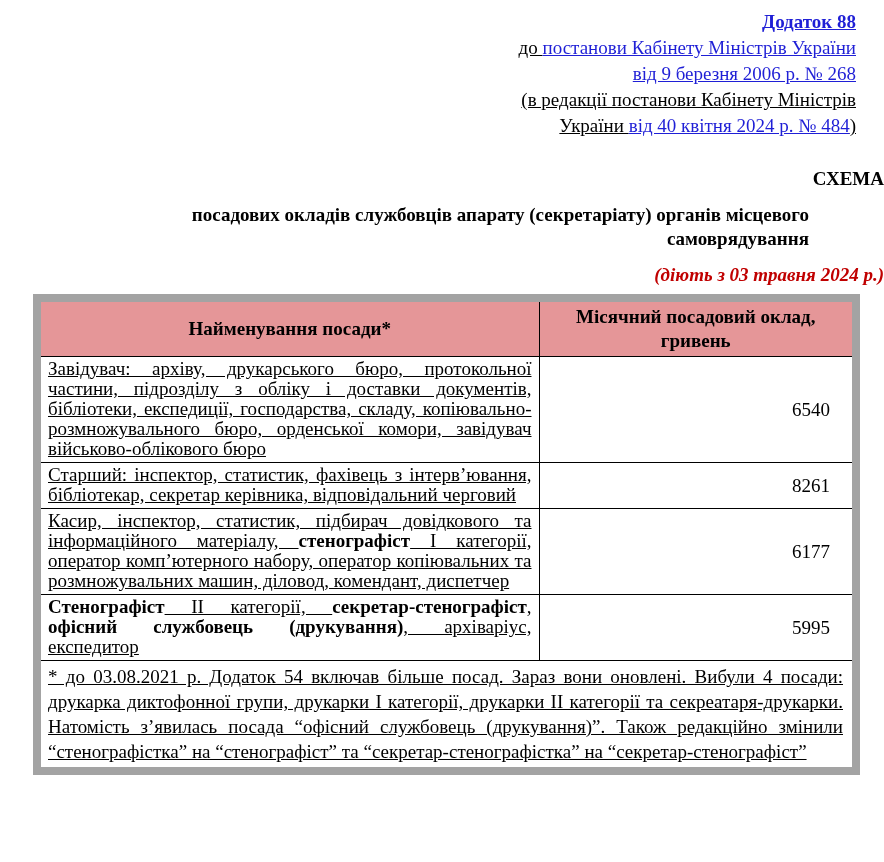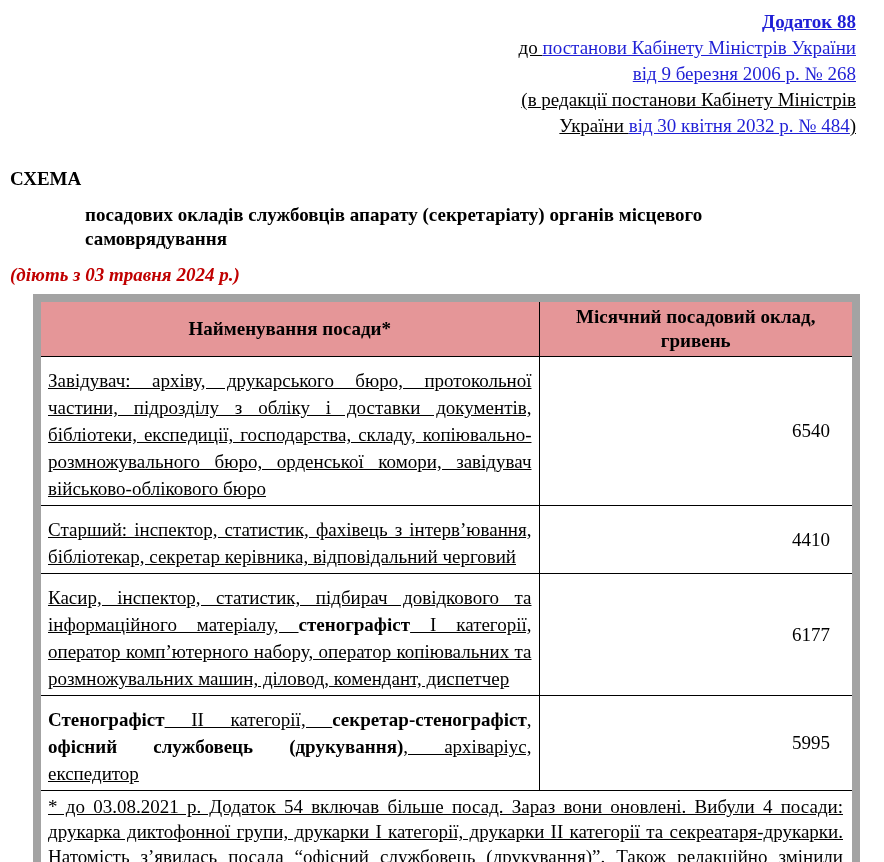--- a/index.html
+++ b/index.html
@@ -22,21 +22,21 @@
   .ref-block {
     text-align: right;
     padding: 9px 28px 0 0;
     line-height: 26px;
   }
   .seg-plain { color: var(--ink); text-decoration: underline; }
   .seg-bold { color: var(--ink); font-weight: bold; }
   .seg-link { color: var(--link-blue); text-decoration: underline; cursor: pointer; }
   .seg-link-bold { color: var(--link-blue); text-decoration: underline; font-weight: bold; cursor: pointer; }
   .title-block {
-    text-align: left;
+    text-align: right;
     margin-top: 27px;
     font-weight: bold;
     line-height: 24px;
     padding-left: 10px;
   }
   .title-main { line-height: 25px; }
   .title-sub {
     max-width: 724px;
     margin: 12px auto;
   }
@@ -61,22 +61,22 @@
     font-weight: bold;
     text-align: center;
     vertical-align: middle;
     padding: 3px 8px;
     line-height: 24px;
     height: 53px;
   }
   td.position-cell {
     text-align: justify;
     vertical-align: top;
-    padding: 10px 7px 3px 7px;
-    line-height: 27px;
+    padding: 2px 7px 3px 7px;
+    line-height: 20px;
   }
   td.salary-cell {
     text-align: right;
     vertical-align: middle;
     padding: 2px 22px;
   }
   td.footnote-cell {
     text-align: justify;
     vertical-align: top;
     padding: 3px 9px 3px 7px;
@@ -87,21 +87,21 @@
 </head>
 <body>
 
 <div class="page">
 
   <div class="ref-block">
       <div><span class="seg-link-bold">Додаток 88</span></div>
       <div><span class="seg-plain">до </span><span class="seg-link">постанови Кабінету Міністрів України</span></div>
       <div><span class="seg-link">від 9 березня 2006 р. № 268</span></div>
       <div><span class="seg-plain">(в редакції постанови Кабінету Міністрів</span></div>
-      <div><span class="seg-plain">України </span><span class="seg-link">від 30 квітня 2032 р. № 484</span><span class="seg-plain">)</span></div>
+      <div><span class="seg-plain">України </span><span class="seg-link">від 40 квітня 2024 р. № 484</span><span class="seg-plain">)</span></div>
     </div>
 
   <div class="title-block">
     <div class="title-main">СХЕМА</div>
     <div class="title-sub">посадових окладів службовців апарату (секретаріату) органів місцевого самоврядування</div>
     <div class="effective-note">(діють з 03 травня 2024 р.)</div>
   </div>
 
   <table class="salary">
     <colgroup>
@@ -114,21 +114,21 @@
         <th class="col-head">Місячний посадовий оклад, гривень</th>
       </tr>
     </thead>
     <tbody>
         <tr>
           <td class="position-cell"><span class="seg-plain">Завідувач: архіву, друкарського бюро, протокольної частини, підрозділу з обліку і доставки документів, бібліотеки, експедиції, господарства, складу, копіювально-розмножувального бюро, орденської комори, завідувач військово-облікового бюро</span></td>
           <td class="salary-cell">6540</td>
         </tr>
         <tr>
           <td class="position-cell"><span class="seg-plain">Старший: інспектор, статистик, фахівець з інтерв’ювання, бібліотекар, секретар керівника, відповідальний черговий</span></td>
-          <td class="salary-cell">4410</td>
+          <td class="salary-cell">8261</td>
         </tr>
         <tr>
           <td class="position-cell"><span class="seg-plain">Касир, інспектор, статистик, підбирач довідкового та інформаційного матеріалу, </span><span class="seg-bold">стенографіст</span><span class="seg-plain"> І категорії, оператор комп’ютерного набору, оператор копіювальних та розмножувальних машин, діловод, комендант, диспетчер</span></td>
           <td class="salary-cell">6177</td>
         </tr>
         <tr>
           <td class="position-cell"><span class="seg-bold">Стенографіст</span><span class="seg-plain"> ІІ категорії, </span><span class="seg-bold">секретар-стенографіст</span><span class="seg-plain">, </span><span class="seg-bold">офісний службовець (друкування)</span><span class="seg-plain">, архіваріус, експедитор</span></td>
           <td class="salary-cell">5995</td>
         </tr>
         <tr>

